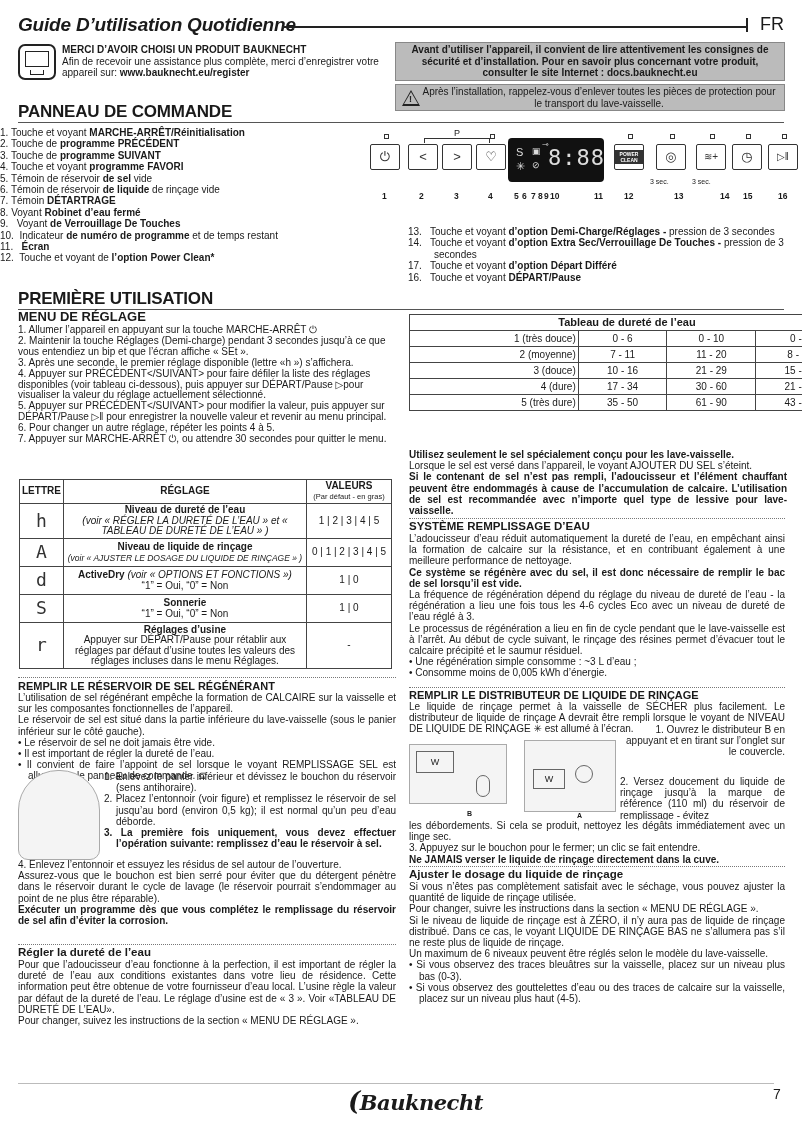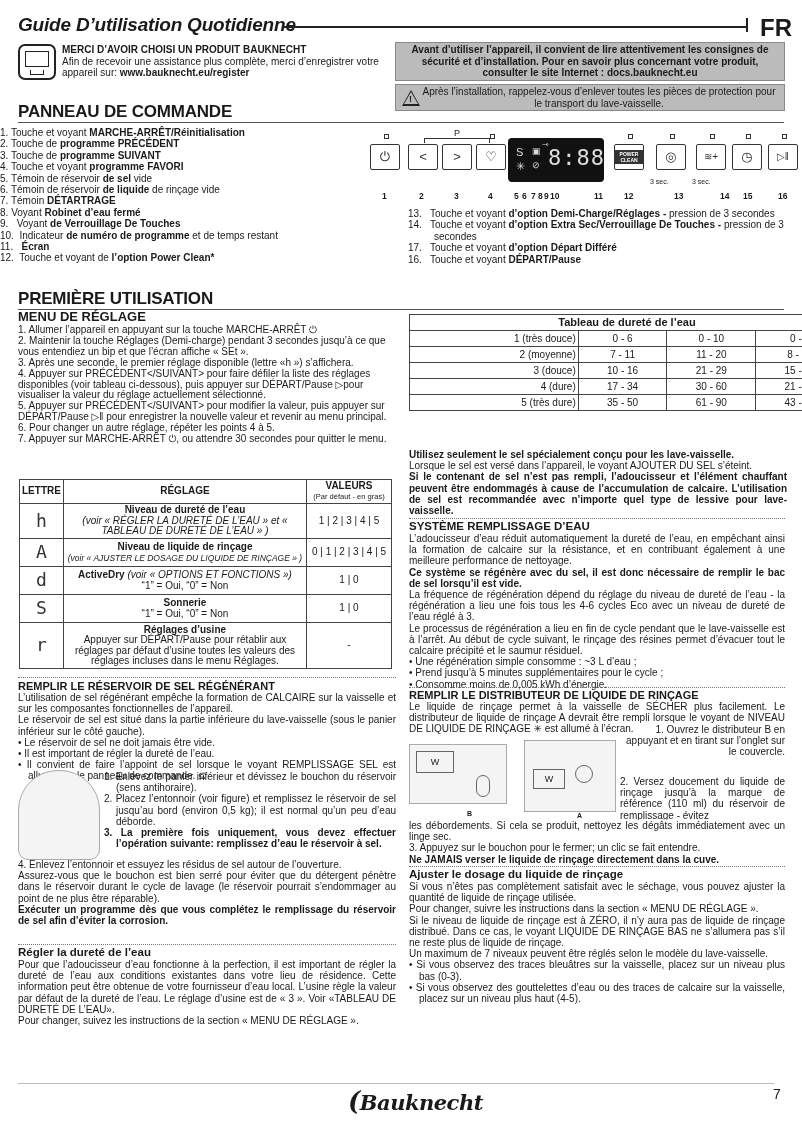--- a/index.html
+++ b/index.html
@@ -3,21 +3,21 @@
 <meta charset="utf-8">
 <style>
 *{box-sizing:border-box;margin:0;padding:0}
 body{width:802px;height:1134px;background:#fff;font-family:"Liberation Sans",sans-serif;color:#1a1a1a;position:relative;overflow:hidden;font-size:10px;line-height:1.15}
 .abs{position:absolute}
 b{font-weight:bold}
 i{font-style:italic}
 .title{left:18px;top:14px;font-size:19px;font-weight:bold;font-style:italic;letter-spacing:-.2px}
 .titleline{left:282px;top:26px;width:465px;height:1.5px;background:#222}
 .titletick{left:746px;top:18px;width:1.5px;height:14px;background:#222}
-.fr{left:760px;top:14px;font-size:24px;font-weight:bold}
+.fr{left:760px;top:14px;font-size:18px;font-weight:normal}
 .reg-icon{left:18px;top:44px;width:38px;height:36px;border:2px solid #222;border-radius:7px}
 .reg-icon .scr{position:absolute;left:5px;top:5px;width:24px;height:16px;border:1.5px solid #222}
 .reg-icon .base{position:absolute;left:10px;top:24px;width:14px;height:5px;border:1.2px solid #222;border-top:none}
 .reg-text{left:62px;top:44px;width:330px;font-size:10px}
 .notice1{left:395px;top:42px;width:390px;background:#bbb;border:1px solid #888;font-size:10px;font-weight:bold;text-align:center;padding:1px 3px}
 .notice2{left:395px;top:84px;width:390px;height:27px;background:#bbb;border:1px solid #888;font-size:10px;text-align:center;padding:1px 6px 1px 24px}
 .warn{position:absolute;left:6px;top:5px;width:0;height:0;border-left:9px solid transparent;border-right:9px solid transparent;border-bottom:16px solid #222}
 .warn:after{content:"";position:absolute;left:-7px;top:2px;border-left:7px solid transparent;border-right:7px solid transparent;border-bottom:12.5px solid #bbb}
 .warn span{position:absolute;left:-2px;top:4px;font-size:9px;font-weight:bold;z-index:2;color:#222}
 h1.sec{font-size:17px;font-weight:bold;letter-spacing:-.2px}
@@ -146,21 +146,21 @@
   <span class="num" style="left:182px">9</span>
   <span class="num" style="left:188px">10</span>
   <span class="num" style="left:232px">11</span>
   <span class="num" style="left:262px">12</span>
   <span class="num" style="left:312px">13</span>
   <span class="num" style="left:358px">14</span>
   <span class="num" style="left:381px">15</span>
   <span class="num" style="left:416px">16</span>
 </div>
 
-<div class="abs list" style="left:408px;top:208px;width:380px">
+<div class="abs list" style="left:408px;top:226px;width:380px">
   <div style="white-space:normal;padding-left:26px;text-indent:-26px"><span>13.</span>&nbsp;&nbsp; <span>Touche et voyant </span><b>d’option Demi-Charge/Réglages -</b><span> pression de 3 secondes</span></div>
   <div style="white-space:normal;padding-left:26px;text-indent:-26px"><span>14.</span>&nbsp;&nbsp; <span>Touche et voyant </span><b>d’option Extra Sec/Verrouillage De Touches -</b><span> pression de 3 secondes</span></div>
   <div style="padding-left:26px;text-indent:-26px"><span>17.</span>&nbsp;&nbsp; <span>Touche et voyant </span><b>d’option Départ Différé</b></div>
   <div style="padding-left:26px;text-indent:-26px"><span>16.</span>&nbsp;&nbsp; <span>Touche et voyant </span><b>DÉPART/Pause</b></div>
 </div>
 
 <h1 class="abs sec" style="left:18px;top:289px">PREMIÈRE UTILISATION</h1>
 <div class="abs secline" style="left:18px;top:309px;width:766px"></div>
 <h3 class="abs sub2" style="left:18px;top:310px;font-size:13px">MENU DE RÉGLAGE</h3>
 
@@ -286,21 +286,20 @@
 </div>
 <div class="abs dotsep" style="left:409px;top:518px;width:376px"></div>
 
 <h3 class="abs sub2" style="left:409px;top:520px">SYSTÈME REMPLISSAGE D’EAU</h3>
 <div class="abs para" style="left:409px;top:533px;width:376px">
   <div>L’adoucisseur d’eau réduit automatiquement la dureté de l’eau, en empêchant ainsi la formation de calcaire sur la résistance, et en contribuant également à une meilleure performance de nettoyage.</div>
   <div style="font-weight:bold">Ce système se régénère avec du sel, il est donc nécessaire de remplir le bac de sel lorsqu’il est vide.</div>
   <div>La fréquence de régénération dépend du réglage du niveau de dureté de l’eau - la régénération a lieu une fois tous les 4-6 cycles Eco avec un niveau de dureté de l’eau réglé à 3.</div>
   <div>Le processus de régénération a lieu en fin de cycle pendant que le lave-vaisselle est à l’arrêt. Au début de cycle suivant, le rinçage des résines permet d’évacuer tout le calcaire précipité et le saumur résiduel.</div>
   <div>• <span>Une régénération simple consomme : ~3 L d’eau ;</span></div>
-  <div>• <span>Prend jusqu’à 5 minutes supplémentaires pour le cycle ;</span></div>
   <div>• <span>Consomme moins de 0,005 kWh d’énergie.</span></div>
 </div>
 <div class="abs dotsep" style="left:409px;top:687px;width:376px"></div>
 
 <h3 class="abs sub" style="left:409px;top:689px">REMPLIR LE DISTRIBUTEUR DE LIQUIDE DE RINÇAGE</h3>
 <div class="abs para" style="left:409px;top:701px;width:376px">Le liquide de rinçage permet à la vaisselle de SÉCHER plus facilement. Le distributeur de liquide de rinçage A devrait être rempli lorsque le voyant de NIVEAU DE LIQUIDE DE RINÇAGE ✳ est allumé à l’écran.</div>
 
 <div class="abs fig" style="left:409px;top:744px;width:98px;height:60px">
   <div style="position:absolute;left:6px;top:6px;width:38px;height:22px;border:1px solid #666;font-size:9px;text-align:center;line-height:20px">W</div>
   <div style="position:absolute;left:66px;top:30px;width:14px;height:22px;border:1px solid #666;border-radius:7px"></div>
@@ -319,20 +318,20 @@
   <div>3. Appuyez sur le bouchon pour le fermer; un clic se fait entendre.</div>
   <div style="font-weight:bold">Ne JAMAIS verser le liquide de rinçage directement dans la cuve.</div>
 </div>
 <div class="abs dotsep" style="left:409px;top:866px;width:376px"></div>
 
 <h3 class="abs sub2" style="left:409px;top:868px">Ajuster le dosage du liquide de rinçage</h3>
 <div class="abs para" style="left:409px;top:881px;width:376px">
   <div>Si vous n’êtes pas complètement satisfait avec le séchage, vous pouvez ajuster la quantité de liquide de rinçage utilisée.</div>
   <div>Pour changer, suivre les instructions dans la section « MENU DE RÉGLAGE ».</div>
   <div>Si le niveau de liquide de rinçage est à ZÉRO, il n’y aura pas de liquide de rinçage distribué. Dans ce cas, le voyant LIQUIDE DE RINÇAGE BAS ne s’allumera pas s’il ne reste plus de liquide de rinçage.</div>
-  <div>Un maximum de 7 niveaux peuvent être réglés selon le modèle du lave-vaisselle.</div>
+  <div>Un maximum de 6 niveaux peuvent être réglés selon le modèle du lave-vaisselle.</div>
   <div style="padding-left:10px;text-indent:-10px">• <span>Si vous observez des traces bleuâtres sur la vaisselle, placez sur un niveau plus bas (0-3).</span></div>
   <div style="padding-left:10px;text-indent:-10px">• <span>Si vous observez des gouttelettes d’eau ou des traces de calcaire sur la vaisselle, placez sur un niveau plus haut (4-5).</span></div>
 </div>
 
 <div class="abs footline"></div>
 <div class="abs logo"><span style="font-size:26px">(</span><span>Bauknecht</span></div>
 <div class="abs pagenum">7</div>
 
 </body></html>

